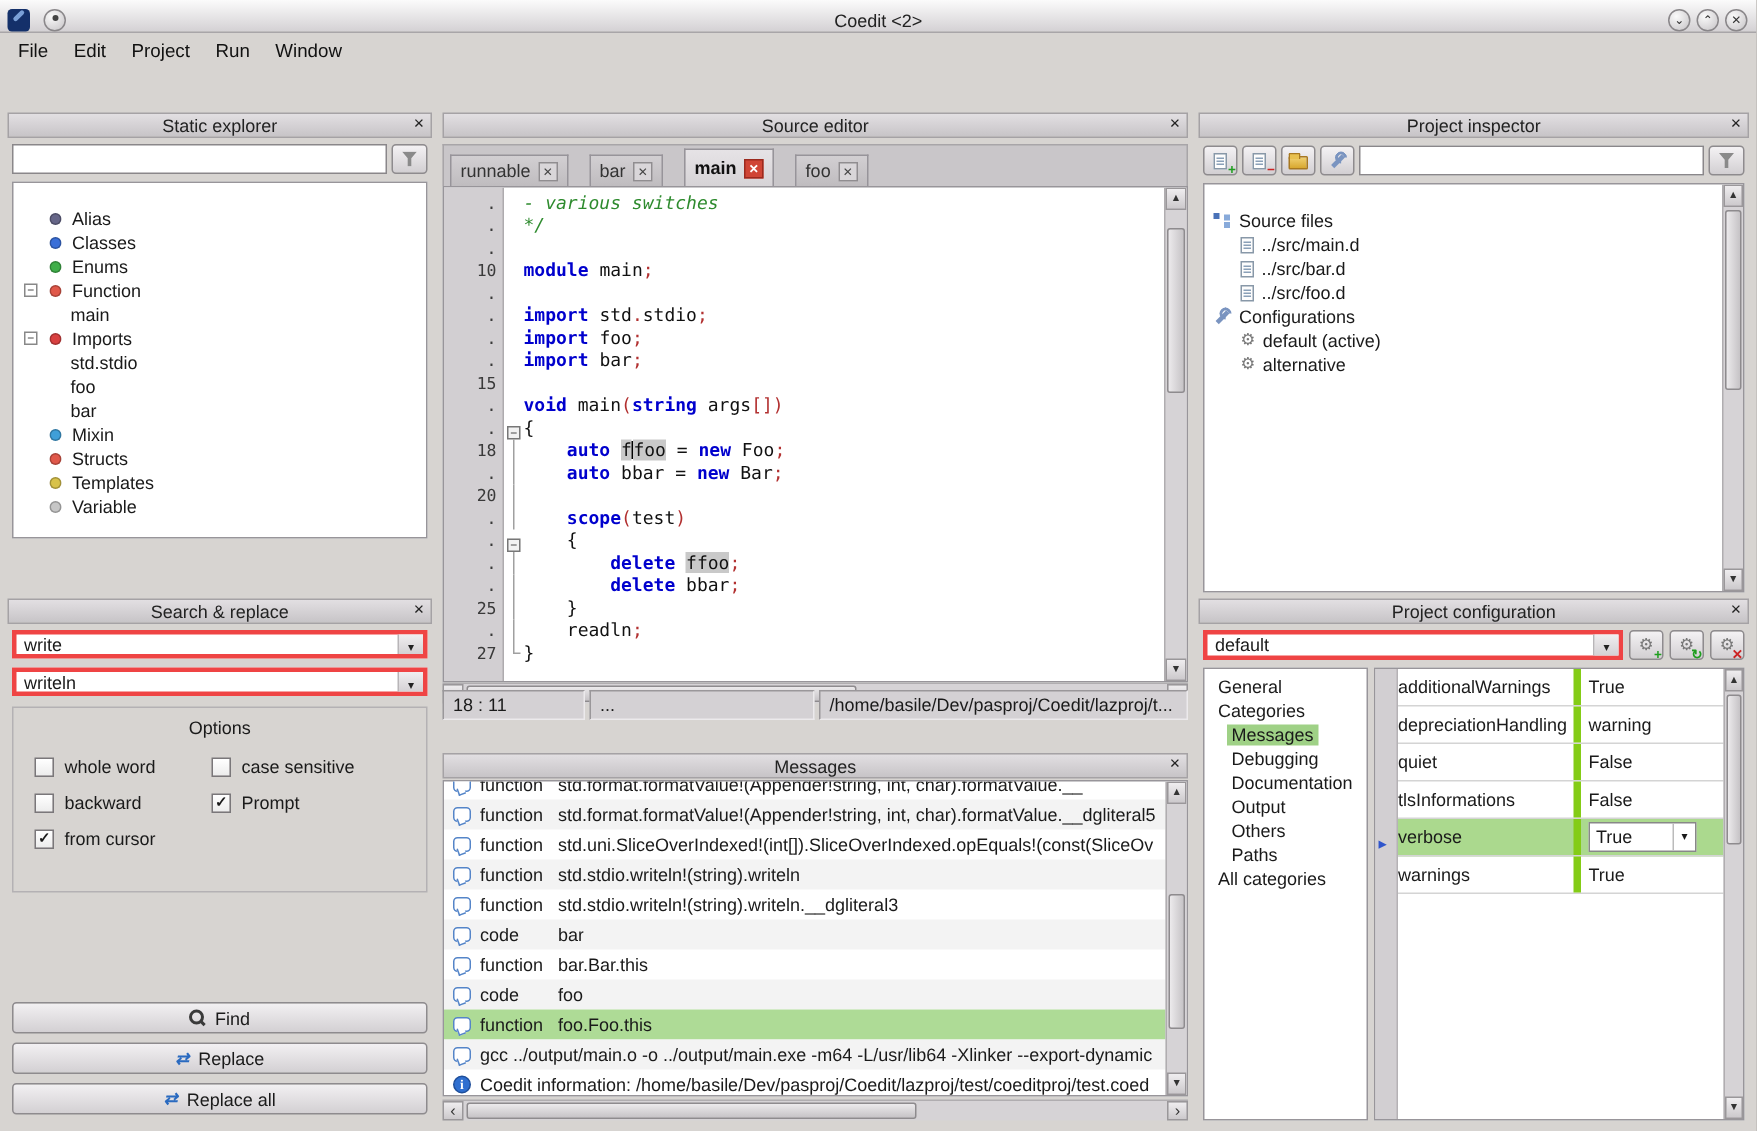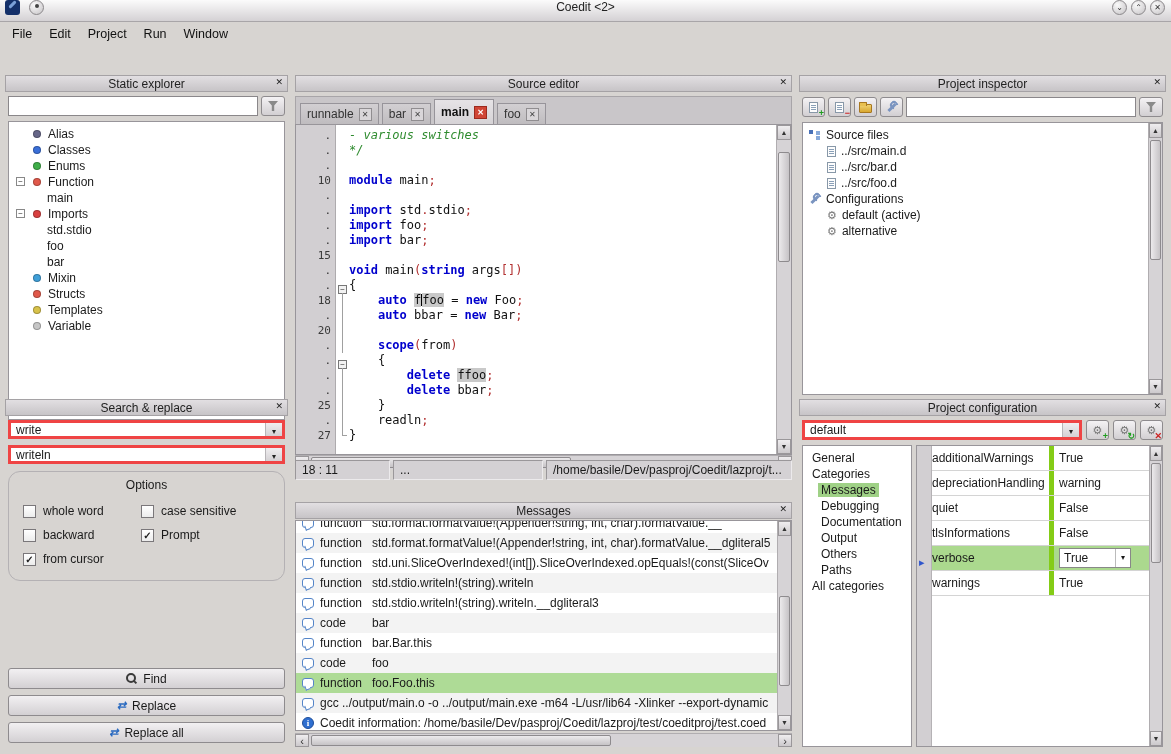--- a/index.html
+++ b/index.html
@@ -1,21 +1,21 @@
 <!DOCTYPE html>
 <html><head>
 <meta charset="utf-8">
 <style>
   *{box-sizing:border-box;margin:0;padding:0}
   html,body{background:#b8b5b2}
   body{font-family:"Liberation Sans",sans-serif;color:#1a1a1a}
   #window{position:relative;width:1171px;height:754px;background:#d7d4d1;overflow:hidden}
 
   
-  .titlebar{position:absolute;top:0;left:0;right:0;height:22px;background:linear-gradient(#fbfbfb,#d4d1d4);border-bottom:1px solid #a8a5a8;display:flex;align-items:flex-start;padding:0 5px}
+  .titlebar{position:absolute;top:0;left:0;right:0;height:22px;background:linear-gradient(#fbfbfb,#d4d1d4);border-bottom:1px solid #a8a5a8;display:flex;align-items:flex-end;padding:0 5px}
   .titlebar .title{position:absolute;left:0;right:0;text-align:center;font-size:12px;color:#222}
   .app-icon{width:15px;height:15px;border-radius:3px;background:#14306a;position:relative;margin-right:5px}
   .app-icon::after{content:"";position:absolute;left:3px;top:3px;width:9px;height:3px;background:#7aa0d8;transform:rotate(-45deg);border-radius:2px}
   .win-circle{width:15px;height:15px;border-radius:50%;border:1px solid #8a878a;background:radial-gradient(circle at 35% 30%,#fafafa,#c6c3c6);font-size:8px;line-height:13px;text-align:center;color:#333;margin-left:4px;cursor:default}
   .win-controls{position:absolute;right:6px;display:flex}
   .pin-dot{display:inline-block;width:4px;height:4px;border-radius:50%;background:#444;vertical-align:2px}
 
   
   .menubar{position:absolute;top:22px;left:0;right:0;height:23px;display:flex;align-items:center;gap:17px;padding-left:12px;font-size:12.5px}
   .menu-item{color:#111}
@@ -42,44 +42,44 @@
   .vsb .sa{font-size:7px;line-height:13px}
   .hsb .sa{font-size:11px;line-height:12px}
   .vtrack{flex:1;position:relative}
   .htrack{flex:1;position:relative}
   .vthumb{position:absolute;left:1px;right:1px;background:linear-gradient(90deg,#eceaec,#c6c3c6);border:1px solid #8e8b8e;border-radius:2px}
   .hthumb{position:absolute;top:1px;bottom:1px;background:linear-gradient(#eceaec,#c6c3c6);border:1px solid #8e8b8e;border-radius:2px}
 
   
   #col-left{left:5px;width:283px;height:674px}
   #se-filter{position:absolute;top:21px;left:3px;right:3px;height:20px;display:flex;gap:3px}
-  #static-tree{top:46px;left:3px;right:3px;height:299px;padding-top:4px}
+  #static-tree{top:46px;left:3px;right:3px;height:238px;padding-top:16px}
   .tree-row{height:16px;display:flex;align-items:center;padding-left:24px;position:relative;font-size:12px}
   .tree-row.lvl1{padding-left:38px}
   .expander{position:absolute;left:7px;top:3px;width:9px;height:9px;border:1px solid #888;background:#fff;font-size:8px;line-height:7px;text-align:center;color:#333}
   .dot{width:8px;height:8px;border-radius:50%;margin-right:7px;border:1px solid rgba(0,0,0,.25);flex:0 0 8px}
   #sr-head{top:324px}
   #combo-search{top:345px;left:3px;right:3px}
   #combo-replace{top:370px;left:3px;right:3px}
-  .opts{position:absolute;top:396px;left:3px;right:3px;height:110px;border:1px solid #b4b1b4;border-radius:12px}
+  .opts{position:absolute;top:396px;left:3px;right:3px;height:124px;border:1px solid #b4b1b4;border-radius:0}
   .opts-label{position:absolute;top:6px;left:0;right:0;text-align:center;font-size:12px}
   .opt-col{position:absolute;top:32px;display:flex;flex-direction:column;gap:10px}
   #opt-col1{left:14px}#opt-col2{left:132px}
   .cb-row{display:flex;align-items:center;gap:7px;height:14px;font-size:12px}
   .cb{width:13px;height:13px;border:1px solid #7a777a;background:linear-gradient(#fff,#ececec);font-size:10px;line-height:11px;text-align:center;color:#1a1a1a;font-weight:bold}
   .big-btn{position:absolute;left:3px;right:3px;height:21px;border:1px solid #8e8b8e;border-radius:3px;background:linear-gradient(#f2f0f2,#d3d0d3);display:flex;align-items:center;justify-content:center;gap:6px;font-size:12px}
   #btn-find{top:593px}#btn-replace{top:620px}#btn-replace-all{top:647px}
   .mag-icon{width:11px;height:11px;position:relative;flex:0 0 11px}
   .mag-icon::before{content:"";position:absolute;left:0;top:0;width:6px;height:6px;border:2px solid #3a3a3a;border-radius:50%}
   .mag-icon::after{content:"";position:absolute;left:7px;top:8px;width:4px;height:2px;background:#3a3a3a;transform:rotate(45deg)}
   .swap-icon{color:#2a6ac0;font-size:11px;font-weight:bold}
 
   
   #col-center{left:295px;width:497px;height:674px}
-  #tab-bar{position:absolute;top:21px;left:0;right:0;height:28px;background:#c9c6c9;border:1px solid #a8a5a8;border-bottom:none;display:flex;align-items:flex-end;padding-left:4px;gap:3px}
+  #tab-bar{position:absolute;top:21px;left:0;right:0;height:28px;background:#c9c6c9;border:1px solid #a8a5a8;border-bottom:none;display:flex;align-items:flex-end;padding-left:4px;gap:14px}
   .tab{height:21px;display:flex;align-items:center;gap:5px;padding:0 6px;border:1px solid #97949a;border-bottom:none;background:linear-gradient(#d2cfd2,#bfbcbf);font-size:12px;color:#333}
   .tab.active{height:25px;background:linear-gradient(#e6e3e6,#d6d3d6);font-weight:bold;color:#111}
   .tab-close{width:13px;height:13px;border:1px solid #908d90;background:#d9d6d9;color:#444;font-size:8px;line-height:11px;text-align:center}
   .tab.active .tab-close{background:#d04535;border-color:#9c2a1e;color:#fff}
   #editor{top:49px;left:0;right:0;height:331px}
   .gutter-col{position:absolute;left:0;top:0;bottom:0;width:40px;background:#d2cfd2;border-right:1px solid #aeabae}
   #code-lines{position:absolute;left:0;top:3px;right:15px}
   .cl{height:15px;display:flex;position:relative}
   .g{flex:0 0 40px;text-align:right;padding-right:5px;font:11px/15px "DejaVu Sans Mono",monospace;color:#3a3a3a;position:relative;z-index:1}
   .fm{flex:0 0 13px;position:relative;text-align:center}
@@ -110,21 +110,21 @@
   .mtext{overflow:hidden}
   .bubble-icon{flex:0 0 12px;width:12px;height:10px;border:1px solid #5585c8;border-radius:3px;background:#fff;position:relative}
   .bubble-icon::after{content:"";position:absolute;left:2px;bottom:-3px;width:4px;height:4px;background:#fff;border-left:1px solid #5585c8;border-bottom:1px solid #5585c8;transform:rotate(-20deg)}
   .info-icon{flex:0 0 12px;width:12px;height:12px;border-radius:50%;background:#2f6fd0;border:1px solid #1e4e9a;color:#fff;font:bold 9px/11px "Liberation Serif",serif;text-align:center}
   #msg-vsb{right:0;top:0;bottom:0;width:14px}
   #msg-hsb{top:658px;left:0;right:0}
 
   
   #col-right{left:799px;width:367px;height:674px}
   #pi-toolbar{position:absolute;top:21px;left:3px;right:3px;height:22px;display:flex;gap:3px;align-items:center}
-  #pi-tree{top:47px;left:3px;right:3px;height:273px;padding-top:4px}
+  #pi-tree{top:47px;left:3px;right:3px;height:273px;padding-top:16px}
   .pi-row{height:16px;display:flex;align-items:center;gap:5px;padding-left:6px;font-size:12px}
   .pi-row.lvl1{padding-left:24px}
   .doc-icon{flex:0 0 9px;width:9px;height:11px;background:#fdfdfd;border:1px solid #8898a8;position:relative}
   .doc-icon::after{content:"";position:absolute;left:1px;top:2px;width:5px;height:1px;background:#8aa0b8;box-shadow:0 2px 0 #8aa0b8,0 4px 0 #8aa0b8}
   .hier-icon{flex:0 0 12px;width:12px;height:12px;position:relative}
   .hier-icon::before{content:"";position:absolute;left:0;top:1px;width:4px;height:4px;background:#4a72b8}
   .hier-icon::after{content:"";position:absolute;left:7px;top:2px;width:4px;height:4px;background:#88aada;box-shadow:0 5px 0 #88aada}
   .wrench-icon{flex:0 0 12px;width:12px;height:12px;position:relative}
   .wrench-icon::before{content:"";position:absolute;left:1px;top:5px;width:10px;height:3px;background:#7a94c0;transform:rotate(-45deg)}
   .wrench-icon::after{content:"";position:absolute;right:0;top:0;width:4px;height:4px;border:2px solid #7a94c0;border-radius:50%;border-right-color:transparent;transform:rotate(45deg)}
@@ -387,21 +387,21 @@
             <span class="ct"><span class="t">    </span><span class="kw">auto</span><span class="t"> bbar = </span><span class="kw">new</span><span class="t"> Bar</span><span class="pn">;</span></span>
           </div>
           <div class="cl">
             <span class="g">20</span>
             <span class="fm f-line"></span>
             <span class="ct"></span>
           </div>
           <div class="cl">
             <span class="g">.</span>
             <span class="fm f-line"></span>
-            <span class="ct"><span class="t">    </span><span class="kw">scope</span><span class="pn">(</span><span class="t">from</span><span class="pn">)</span></span>
+            <span class="ct"><span class="t">    </span><span class="kw">scope</span><span class="pn">(</span><span class="t">test</span><span class="pn">)</span></span>
           </div>
           <div class="cl">
             <span class="g">.</span>
             <span class="fm"><span class="fold-box">−</span></span>
             <span class="ct"><span class="t">    {</span></span>
           </div>
           <div class="cl">
             <span class="g">.</span>
             <span class="fm f-line"></span>
             <span class="ct"><span class="t">        </span><span class="kw">delete</span><span class="t"> </span><span class="hl">ffoo</span><span class="pn">;</span></span>

